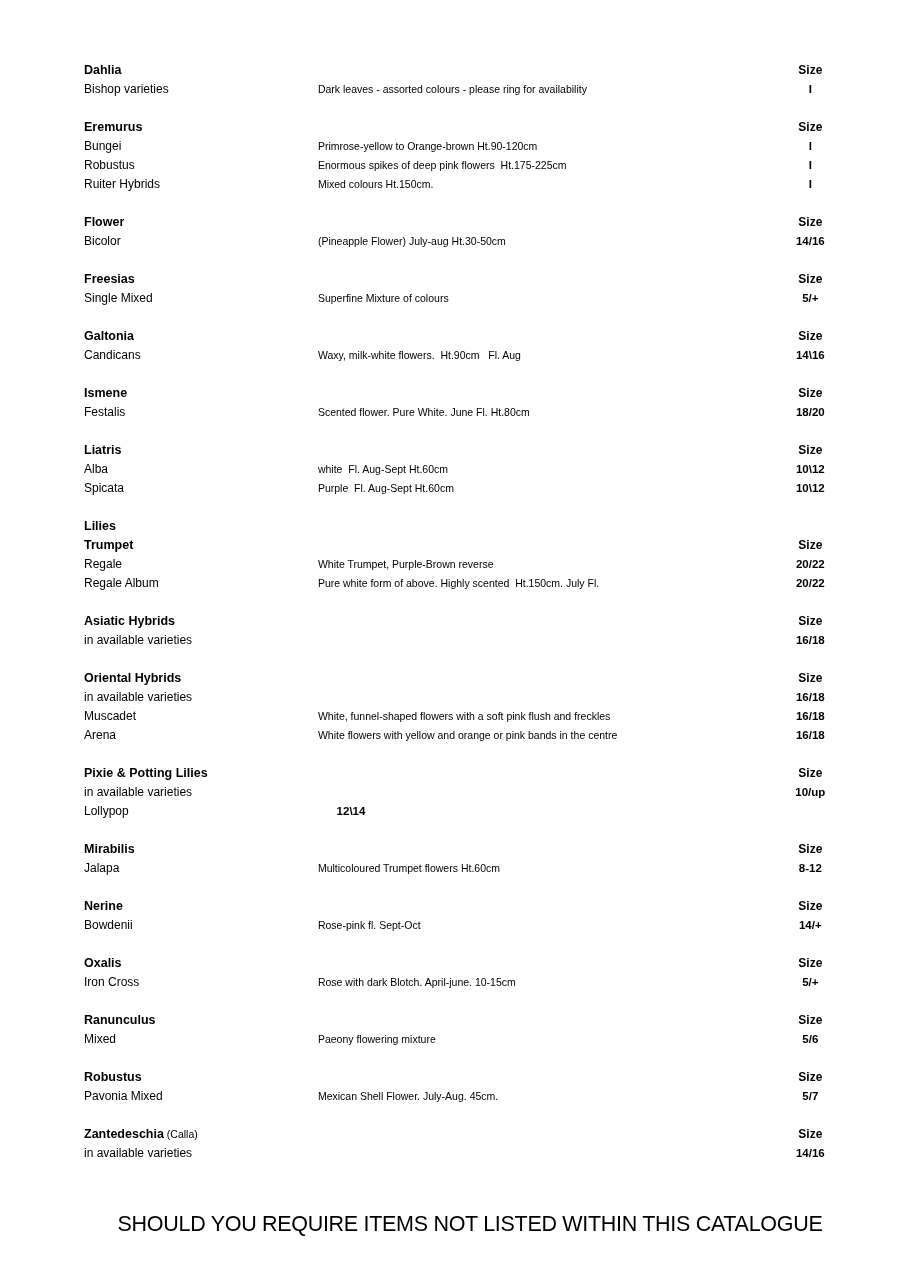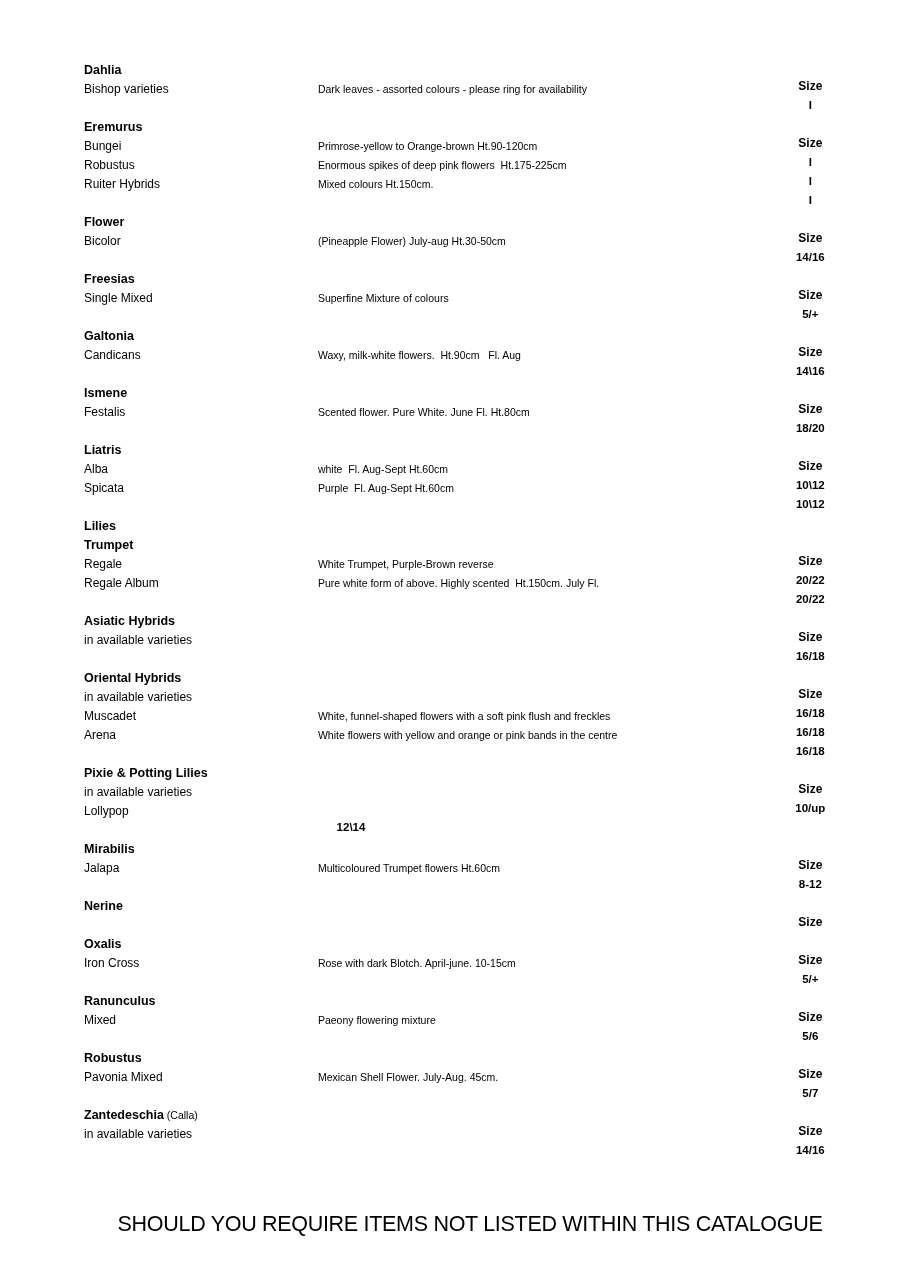--- a/index.html
+++ b/index.html
@@ -12,21 +12,21 @@
     overflow: hidden;
   }
   .page {
     position: absolute; top: 0; left: 0;
     width: 910px; height: 1287px;
     padding: 61px 0 0 38px;
   }
   .group { margin-bottom: 19px; }
   .row {
     display: flex;
-    align-items: flex-start;
+    align-items: flex-end;
     line-height: 19px;
     height: 19px;
     width: 832px;
     padding-left: 46px;
   }
   .col-name  { width: 207px; font-size: 12px; }
   .col-desc  { width: 435px; font-size: 10.5px; white-space: pre-wrap; margin-left: 28px; }
   .col-size  { width: 120px; text-align: center; margin-top: 16px; }
   .group-name { font-weight: bold; font-size: 12.5px; }
   .name-suffix { font-weight: normal; font-size: 10.5px; }
@@ -264,20 +264,25 @@
   </div>
 </div>
 
   <div class="group">
     <div class="row head-row">
       <div class="col-name group-name">Nerine</div>
       <div class="col-desc"></div>
       <div class="col-size size-head">Size</div>
     </div>
 
+  <div class="row">
+    <div class="col-name">Bowdenii</div>
+    <div class="col-desc">Rose-pink fl. Sept-Oct</div>
+    <div class="col-size size-val">14/+</div>
+  </div>
 </div>
 
   <div class="group">
     <div class="row head-row">
       <div class="col-name group-name">Oxalis</div>
       <div class="col-desc"></div>
       <div class="col-size size-head">Size</div>
     </div>
 
   <div class="row">

